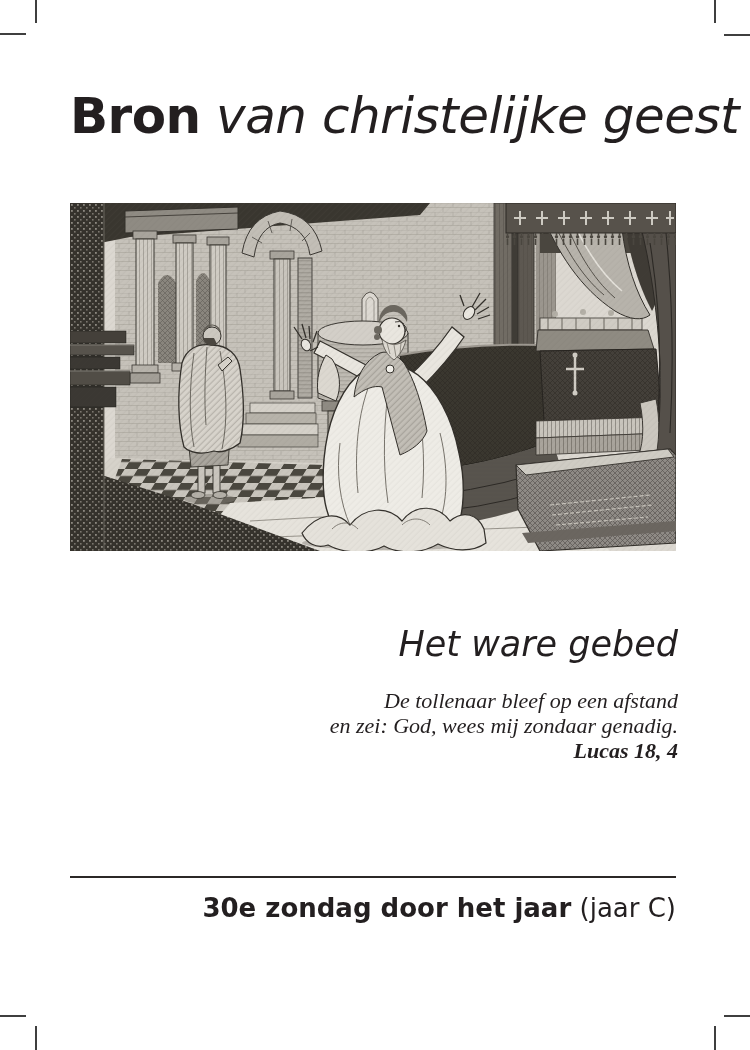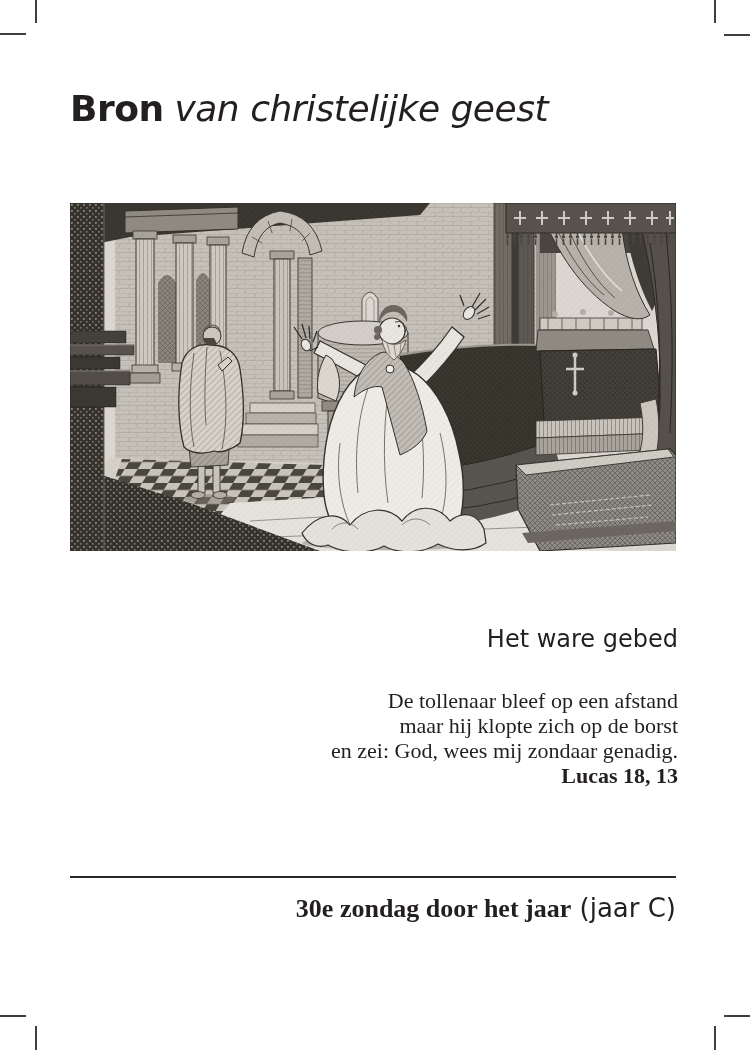--- a/index.html
+++ b/index.html
@@ -7,49 +7,49 @@
     position:relative;width:750px;height:1050px;background:var(--paper,#ffffff);
     overflow:hidden;color:var(--text,#231f20);
     font-family:"DejaVu Sans","Liberation Sans",sans-serif;
   }
   .crop{position:absolute;background:var(--crop_mark,#3f3f3f);}
   .crop.v{width:1.5px;}
   .crop.h{height:1.5px;}
 
   .title{
     position:absolute;left:70px;top:89px;width:620px;
-    font-size:36px;line-height:1.1;letter-spacing:-0.5px;white-space:nowrap;
+    font-size:50px;line-height:1.1;letter-spacing:-0.5px;white-space:nowrap;
   }
   .title .b{font-weight:700;}
   .title .i{font-style:italic;font-weight:400;}
 
   .engraving{
     position:absolute;left:70px;top:203px;width:606px;height:348px;margin:0;
   }
   .engraving svg{display:block;width:100%;height:100%;}
 
   .subtitle{
     position:absolute;right:72px;top:627px;
-    font-size:24px;line-height:1;white-space:nowrap;
+    font-size:35px;line-height:1;font-style:italic;white-space:nowrap;
   }
   .quote{
     position:absolute;right:72px;top:688px;text-align:right;
-    font-family:"Liberation Serif","DejaVu Serif",serif;
+    font-family:"Liberation Serif","DejaVu Serif",serif;font-style:italic;
     font-size:22px;line-height:25px;white-space:nowrap;
   }
   .quote .attribution{font-weight:700;}
   .rule{
     position:absolute;left:70px;top:876px;width:606px;height:2px;
     background:var(--rule,#2b2826);
   }
   .footer{
     position:absolute;right:74px;top:893px;text-align:right;
     font-size:26px;line-height:31px;white-space:nowrap;
   }
-  .footer .b{font-weight:700;font-family:Liberation Serif, serif;}
+  .footer .b{font-weight:700;}
 </style>
 </head>
 <body>
 
 <div class="page">
 
   <div class="crop v" style="left:35px;top:0;height:23px"></div>
   <div class="crop h" style="left:0;top:33px;width:26px"></div>
   <div class="crop v" style="left:714px;top:0;height:23px"></div>
   <div class="crop h" style="left:724px;top:34px;width:26px"></div>
@@ -298,23 +298,22 @@
       </g>
 
       <rect width="606" height="348" fill="url(#ph)" opacity="0.07"></rect>
     </svg>
   </figure>
 
   <div class="subtitle">Het ware gebed</div>
 
   <div class="quote">
     <div>De tollenaar bleef op een afstand</div>
-    <div>maar hij klopte zich op de borst</div>
     <div>en zei: God, wees mij zondaar genadig.</div>
-    <div class="attribution">Lucas 18, 13</div>
+    <div class="attribution">Lucas 18, 4</div>
   </div>
 
   <div class="rule"></div>
 
   <div class="footer">
     <div><span class="b">30e zondag door het jaar</span><span> (jaar C)</span></div>
   </div>
 
 </div>
 

